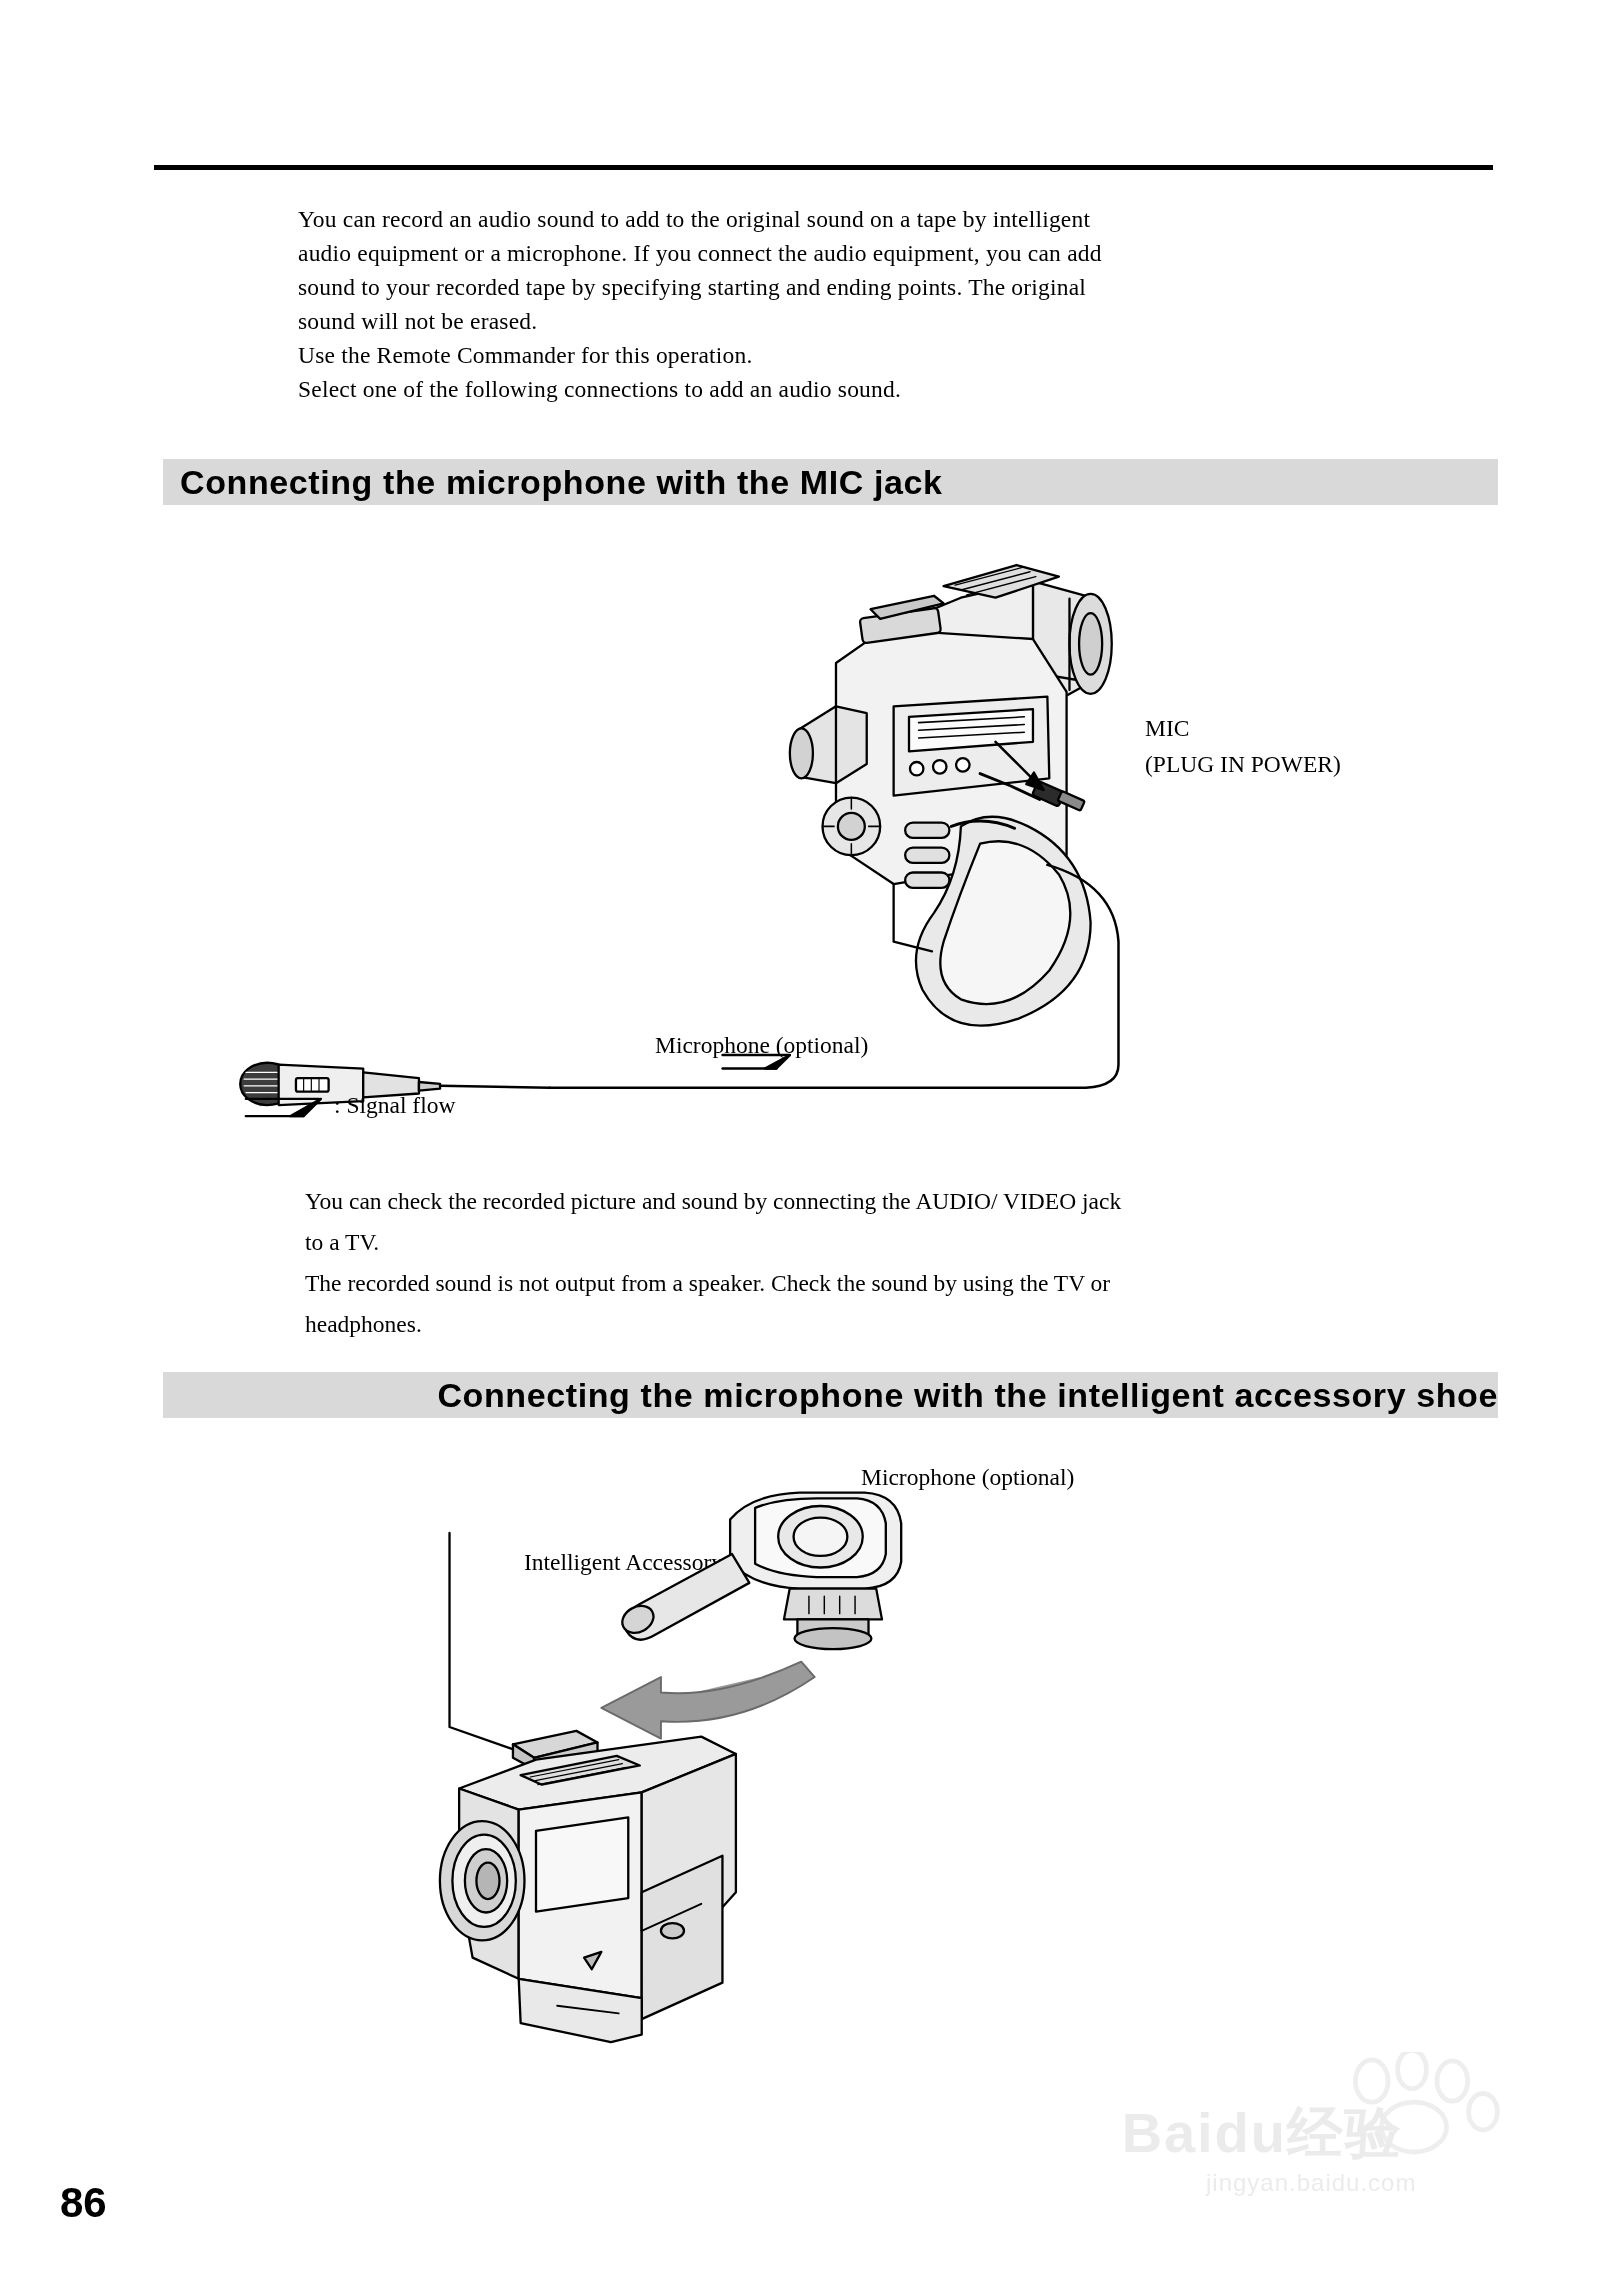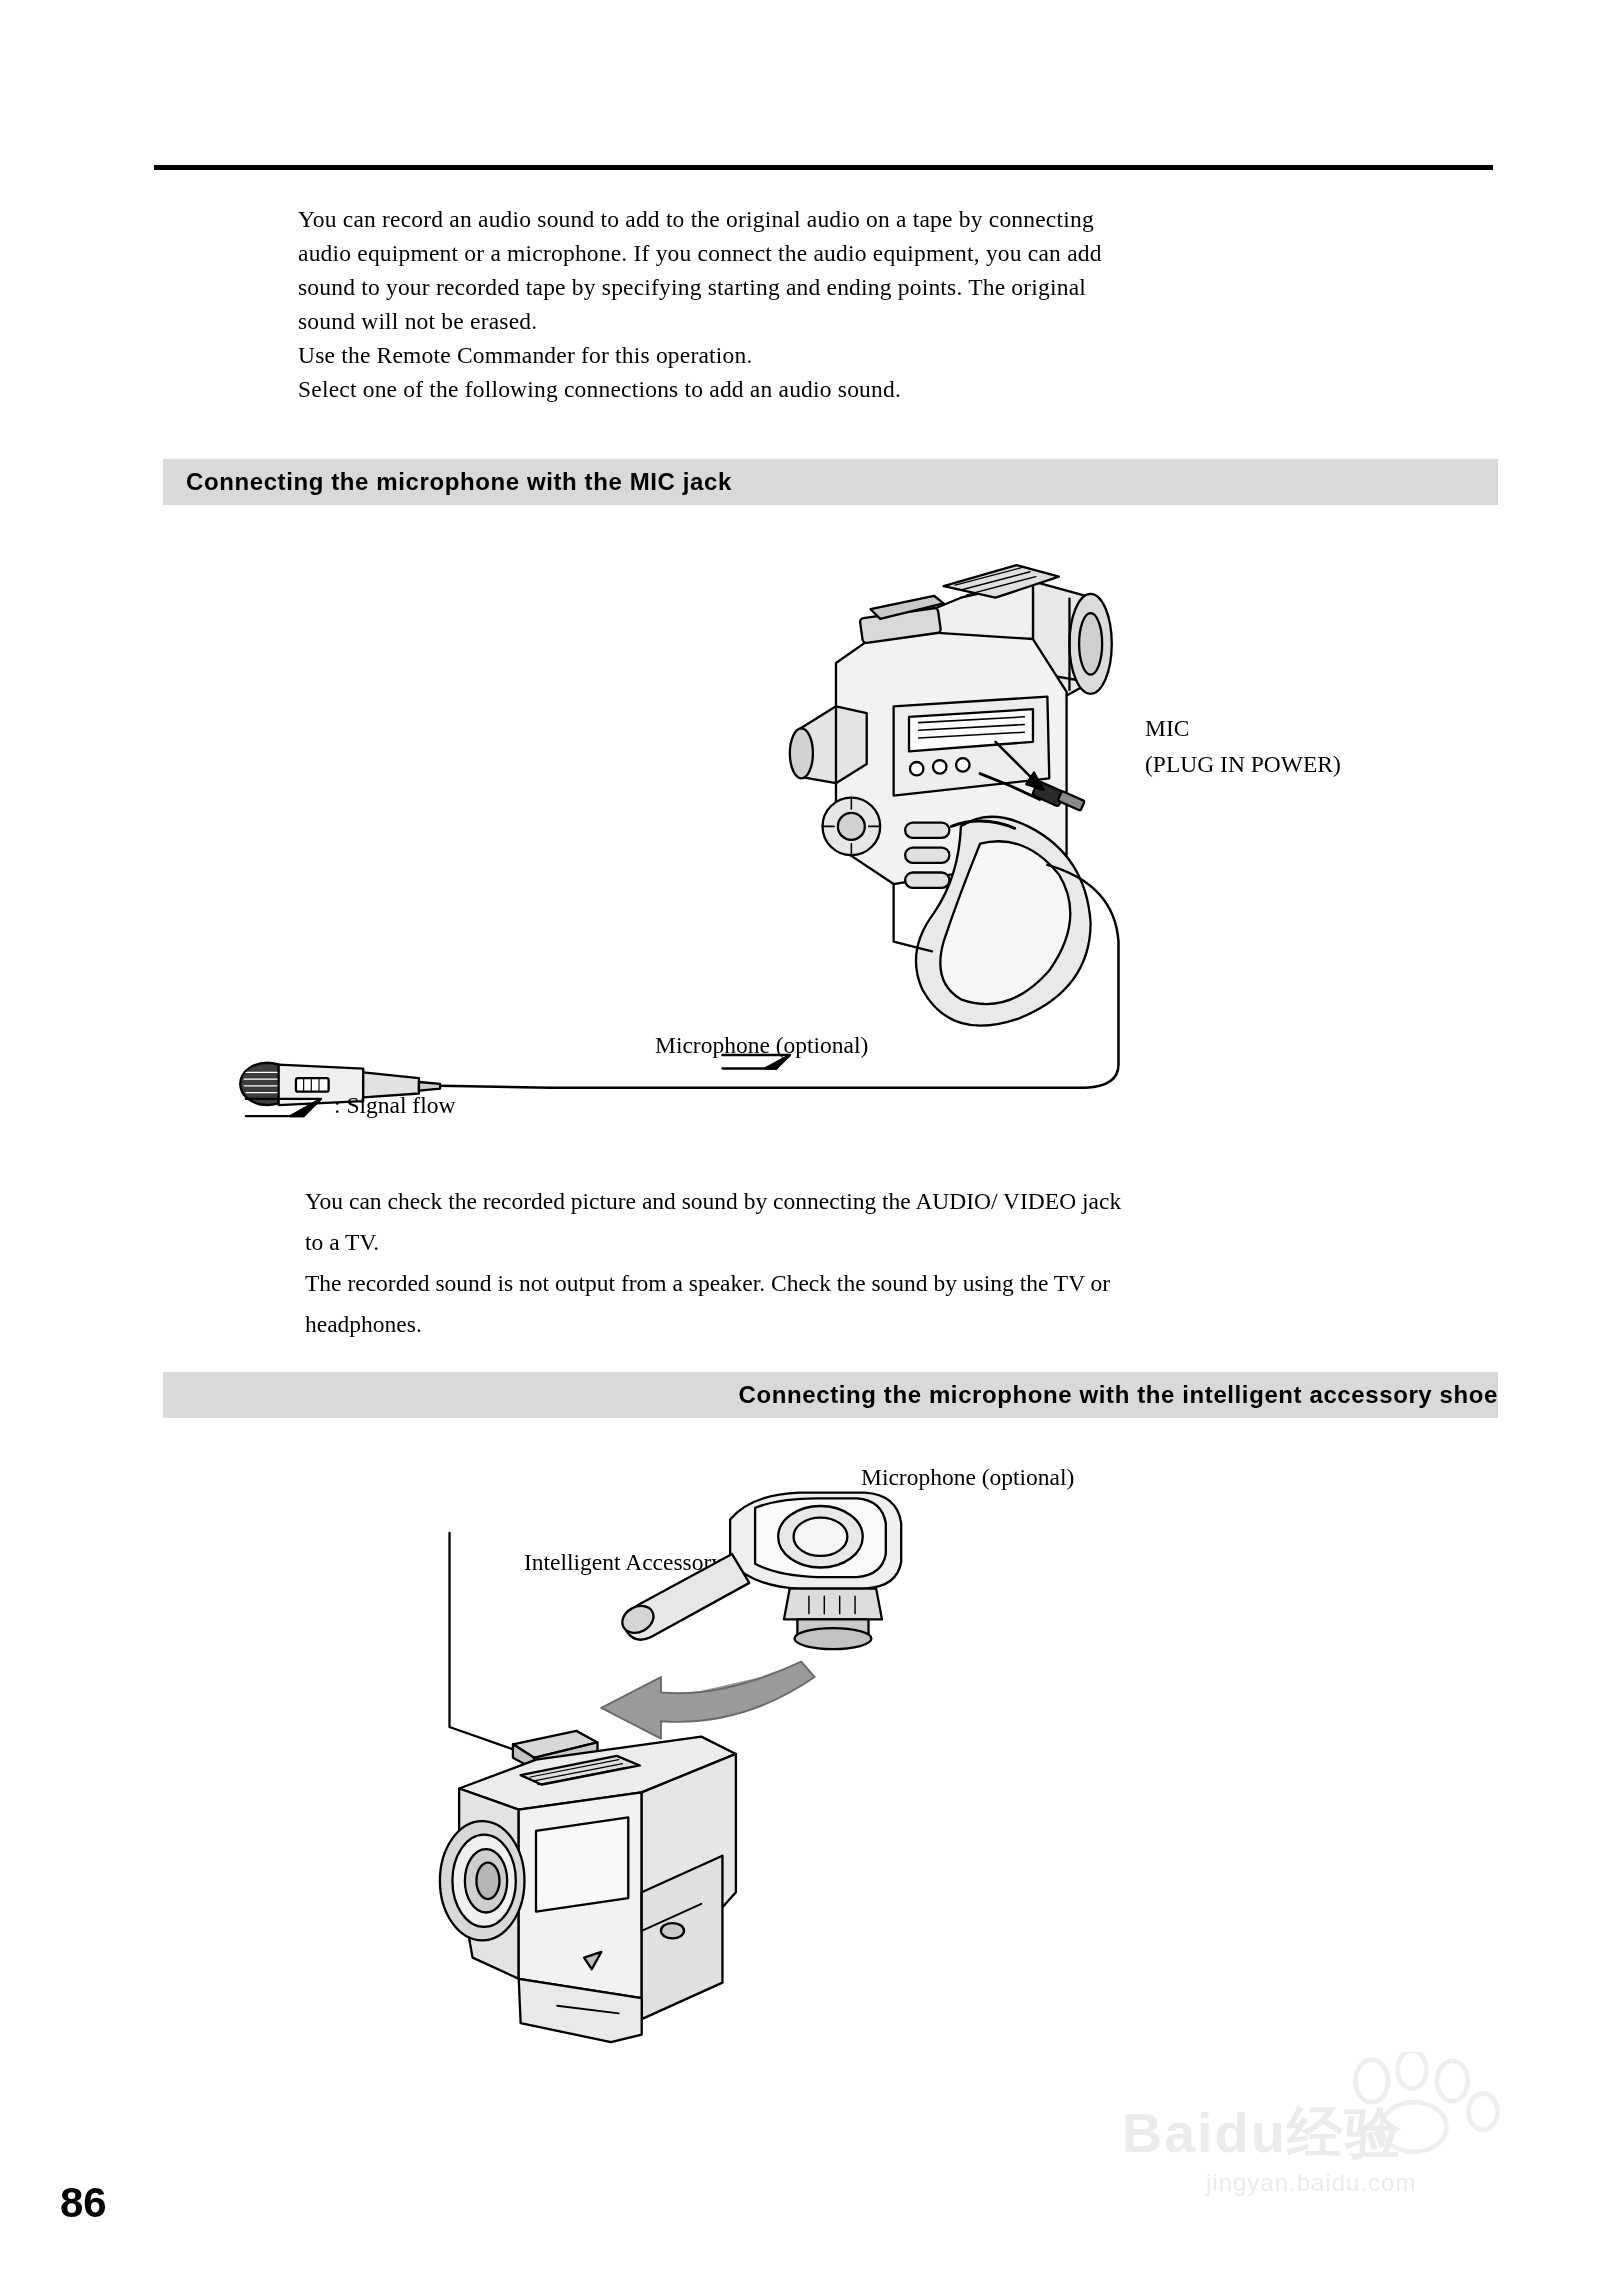--- a/index.html
+++ b/index.html
@@ -58,23 +58,23 @@
     left: 163px;
     width: 1335px;
     height: 46px;
     background: #d9d9d9;
     display: flex;
     align-items: center;
   }
   .section-bar span {
     font-family: "Liberation Sans", sans-serif;
     font-weight: bold;
-    font-size: 24px;
+    font-size: 34px;
     letter-spacing: 0.6px;
-    margin-left: 23px;
+    margin-left: 17px;
     white-space: nowrap;
   }
   #section-bar-1 { top: 459px; }
   #section-bar-2 { top: 1372px; justify-content: flex-end; }
 
   
   .lbl {
     position: absolute;
     font-size: 23.5px;
     line-height: 31px;
@@ -155,21 +155,21 @@
   }
 </style>
 </head>
 <body>
 
 <div class="page">
 
   <div class="title-rule"></div>
 
   <div class="intro">
-    <p>You can record an audio sound to add to the original audio on a tape by connecting</p>
+    <p>You can record an audio sound to add to the original sound on a tape by intelligent</p>
     <p>audio equipment or a microphone. If you connect the audio equipment, you can add</p>
     <p>sound to your recorded tape by specifying starting and ending points. The original</p>
     <p>sound will not be erased.</p>
     <p>Use the Remote Commander for this operation.</p>
     <p>Select one of the following connections to add an audio sound.</p>
   </div>
 
   <div class="section-bar" id="section-bar-1">
     <span>Connecting the microphone with the MIC jack</span>
   </div>

